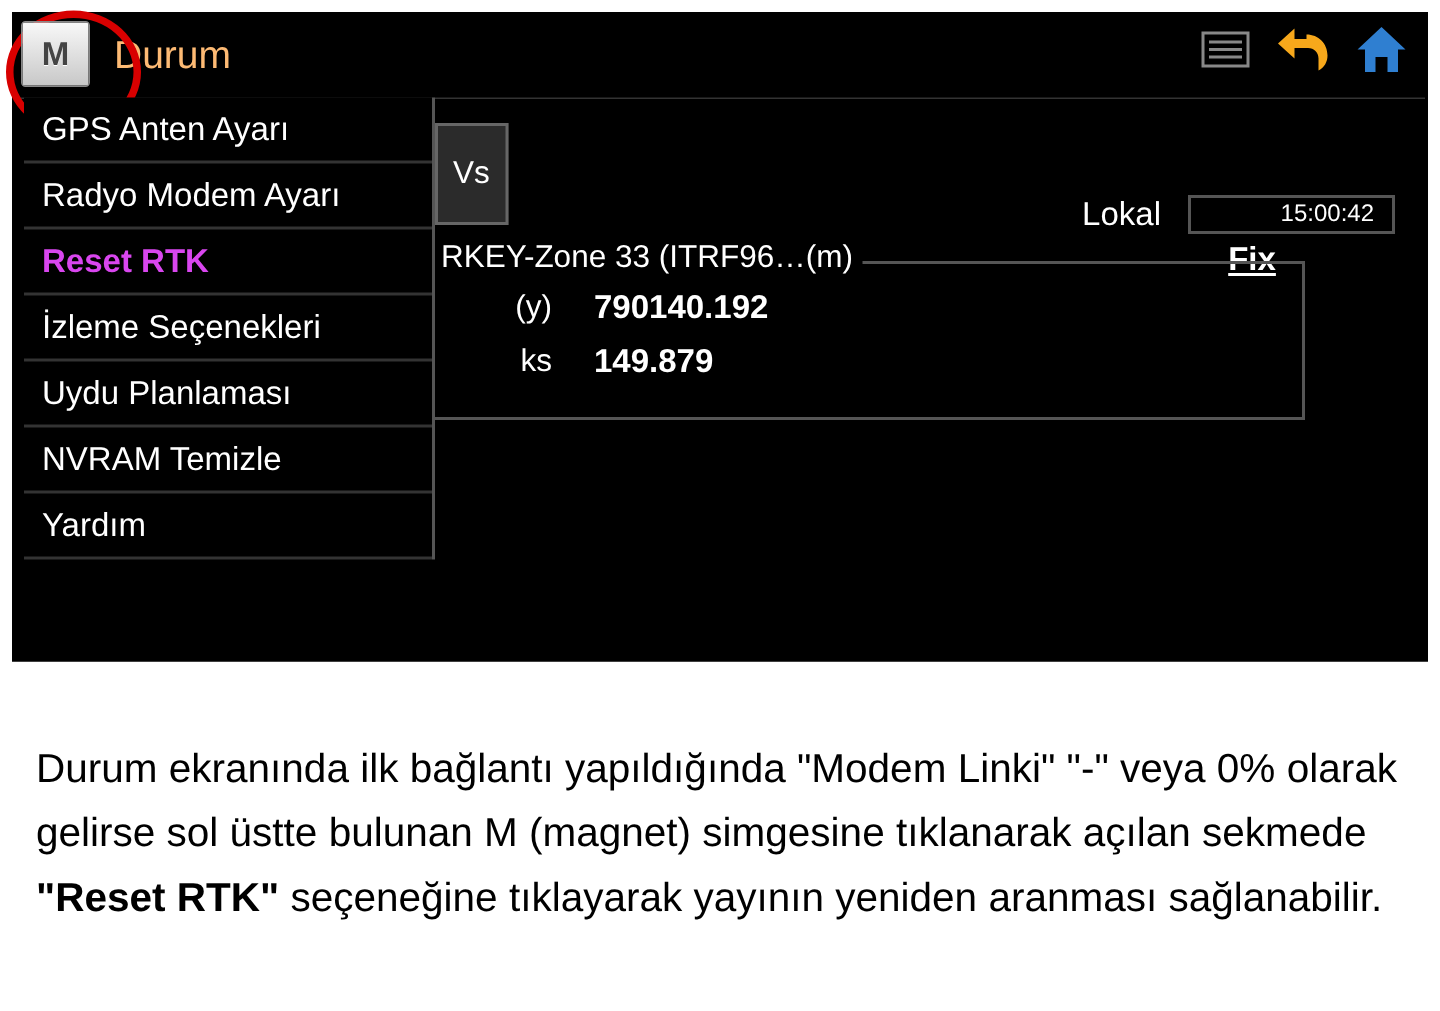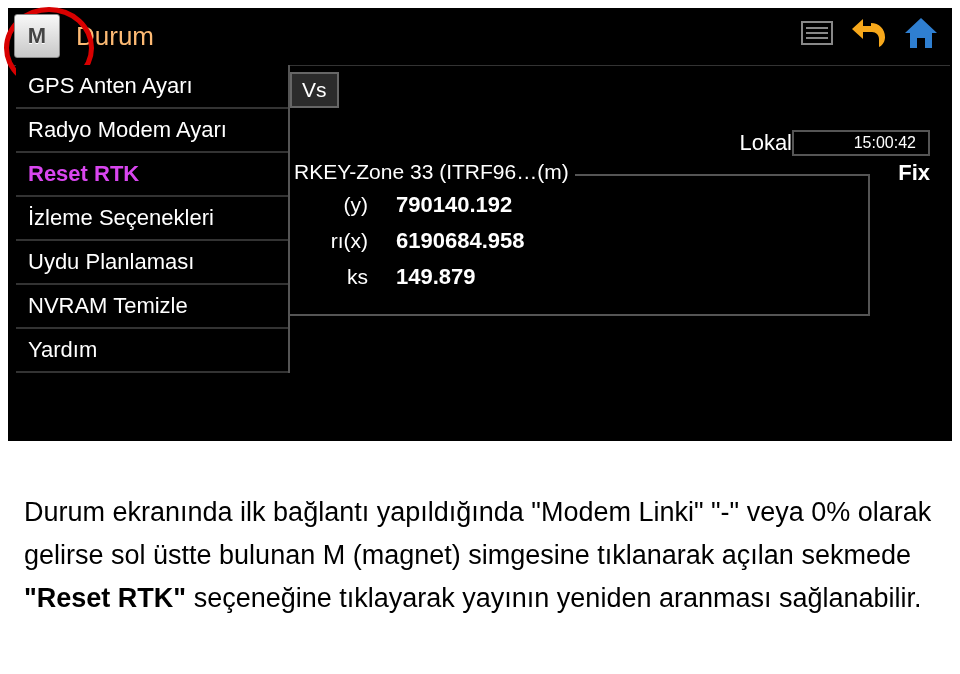--- a/index.html
+++ b/index.html
@@ -107,54 +107,56 @@
     right: 0;
     top: 54px;
     bottom: 0;
     background: black;
     border-top: 1px solid #333;
   }
 
   .tabstub {
     position: absolute;
     left: 280px;
-    top: 6px;
+    top: 16px;
     border: 2px solid #666;
     background: #2b2b2b;
     color: white;
-    padding: 4px 10px;
+    padding: 20px 10px;
     font-size: 21px;
   }
 
   .status-right {
     position: absolute;
     right: 20px;
     top: 64px;
   }
 
   .status-right .row {
     display:flex;
+    gap: 18px;
     font-size: 22px;
     align-items:center;
   }
 
   .timebox {
     border: 2px solid #555;
     padding: 2px 12px;
     font-size: 16px;
     min-width: 110px;
     text-align: right;
   }
 
   .fix {
     font-weight: bold;
     font-size: 22px;
-    text-align:right;
+    text-align:center;
     margin-top:4px;
     margin-left: 18px;
+    text-decoration: underline;
   }
 
   .fieldset {
     position: absolute;
     left: 278px;
     top: 108px;
     right: 80px;
     border: 2px solid #555;
     border-left: none;
     padding: 6px 0 14px 0;
@@ -242,24 +244,20 @@
       <div class="fix">Fix</div>
     </div>
 
     <div class="fieldset">
       <div class="legend">RKEY-Zone 33 (ITRF96…(m)</div>
       <div class="data-row">
         <div class="label-frag">(y)</div>
         <div class="value">790140.192</div>
       </div>
       <div class="data-row">
-        <div class="label-frag">rı(x)</div>
-        <div class="value">6190684.958</div>
-      </div>
-      <div class="data-row">
         <div class="label-frag">ks</div>
         <div class="value">149.879</div>
       </div>
     </div>
 
   </div>
 
   <div class="menu">
     <div class="item">GPS Anten Ayarı</div>
     <div class="item">Radyo Modem Ayarı</div>

